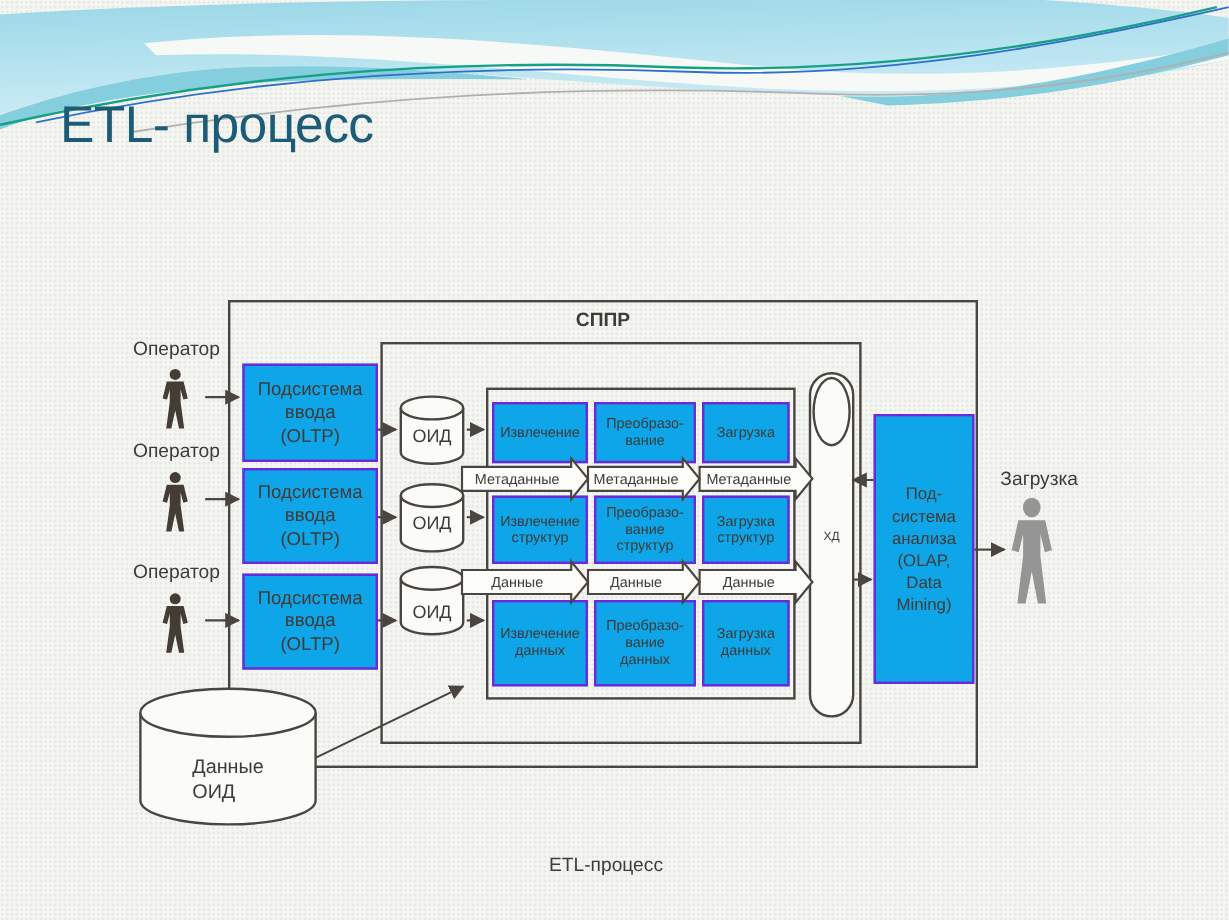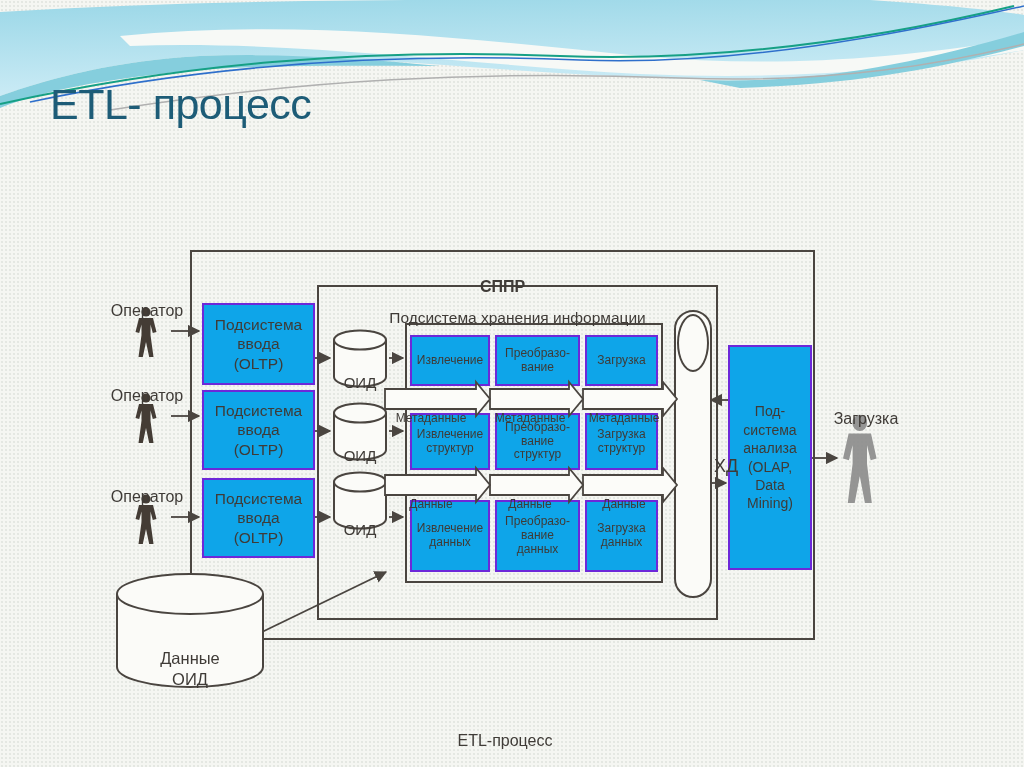--- a/index.html
+++ b/index.html
@@ -19,21 +19,21 @@
   .diagram{
     position:absolute;left:85px;top:228px;width:840px;height:505px;
     color:#3f3b37;
   }
   .box{position:absolute;border:2px solid #4a4540;box-sizing:border-box;background:transparent;z-index:1;}
   .cellbg{background:#fbfbf8;}
   .cell{position:absolute;border:2px solid #6d28d9;box-sizing:border-box;background:#0ea5e9;
         display:flex;align-items:center;justify-content:center;text-align:center;
         white-space:pre-line;font-size:12px;line-height:1.14;z-index:1;}
   .lbl{position:absolute;display:flex;align-items:center;justify-content:center;
-       text-align:center;white-space:pre-line;z-index:6;margin-top:19px;}
+       text-align:left;white-space:pre-line;z-index:6;}
   .overlay{position:absolute;left:0;top:0;z-index:5;pointer-events:none;}
   .capsule{border-radius:19px;}
   .capellipse{position:absolute;border:2px solid #4a4540;border-radius:50%;box-sizing:border-box;z-index:2;background:#fbfbf8;}
 </style>
 </head>
 <body>
 
 <svg class="waves" width="1024" height="118" viewBox="0 0 1024 118">
   <defs>
     <linearGradient id="bluegrad" x1="0" y1="0" x2="0.25" y2="1">
@@ -53,21 +53,20 @@
 <div class="title">
   <div>ETL- процесс</div>
 </div>
 
 <div class="diagram">
 
   <div class="box" style="left:105px;top:22px;width:625px;height:390px;"></div>
   <div class="lbl" style="left:105px;top:30px;width:625px;height:20px;font-size:16px;font-weight:bold;">СППР</div>
 
   <div class="box" style="left:232px;top:57px;width:401px;height:335px;"></div>
-  <div class="lbl" style="left:232px;top:62px;width:401px;height:18px;font-size:15.5px;">Подсистема хранения информации</div>
 
   <div class="box" style="left:320px;top:95px;width:258px;height:260px;"></div>
 
   <div class="cell" style="left:325px;top:107px;width:80px;height:51px;">Извлечение</div>
   <div class="cell" style="left:410px;top:107px;width:85px;height:51px;">Преобразо-
 вание</div>
   <div class="cell" style="left:500px;top:107px;width:73px;height:51px;">Загрузка</div>
   <div class="cell" style="left:325px;top:185px;width:80px;height:57px;">Извлечение
 структур</div>
   <div class="cell" style="left:410px;top:185px;width:85px;height:57px;">Преобразо-
@@ -88,21 +87,21 @@
 (OLTP)</div>
   <div class="cell" style="left:117px;top:162px;width:113px;height:80px;font-size:15.5px;line-height:1.25;">Подсистема
 ввода
 (OLTP)</div>
   <div class="cell" style="left:117px;top:250px;width:113px;height:80px;font-size:15.5px;line-height:1.25;">Подсистема
 ввода
 (OLTP)</div>
 
   <div class="box capsule cellbg" style="left:589px;top:82px;width:38px;height:288px;"></div>
   <div class="capellipse" style="left:592px;top:86px;width:32px;height:58px;"></div>
-  <div class="lbl" style="left:589px;top:209px;width:38px;height:20px;font-size:18px;padding-left:33px;">ХД</div>
+  <div class="lbl" style="left:589px;top:209px;width:38px;height:20px;font-size:10px;">ХД</div>
 
   <div class="cell" style="left:643px;top:117px;width:84px;height:225px;font-size:14px;line-height:1.32;">Под-
 система
 анализа
 (OLAP,
 Data
 Mining)</div>
 
   <div class="lbl" style="left:18px;top:55px;width:88px;height:18px;font-size:16px;">Оператор</div>
   <div class="lbl" style="left:18px;top:140px;width:88px;height:18px;font-size:16px;">Оператор</div>

